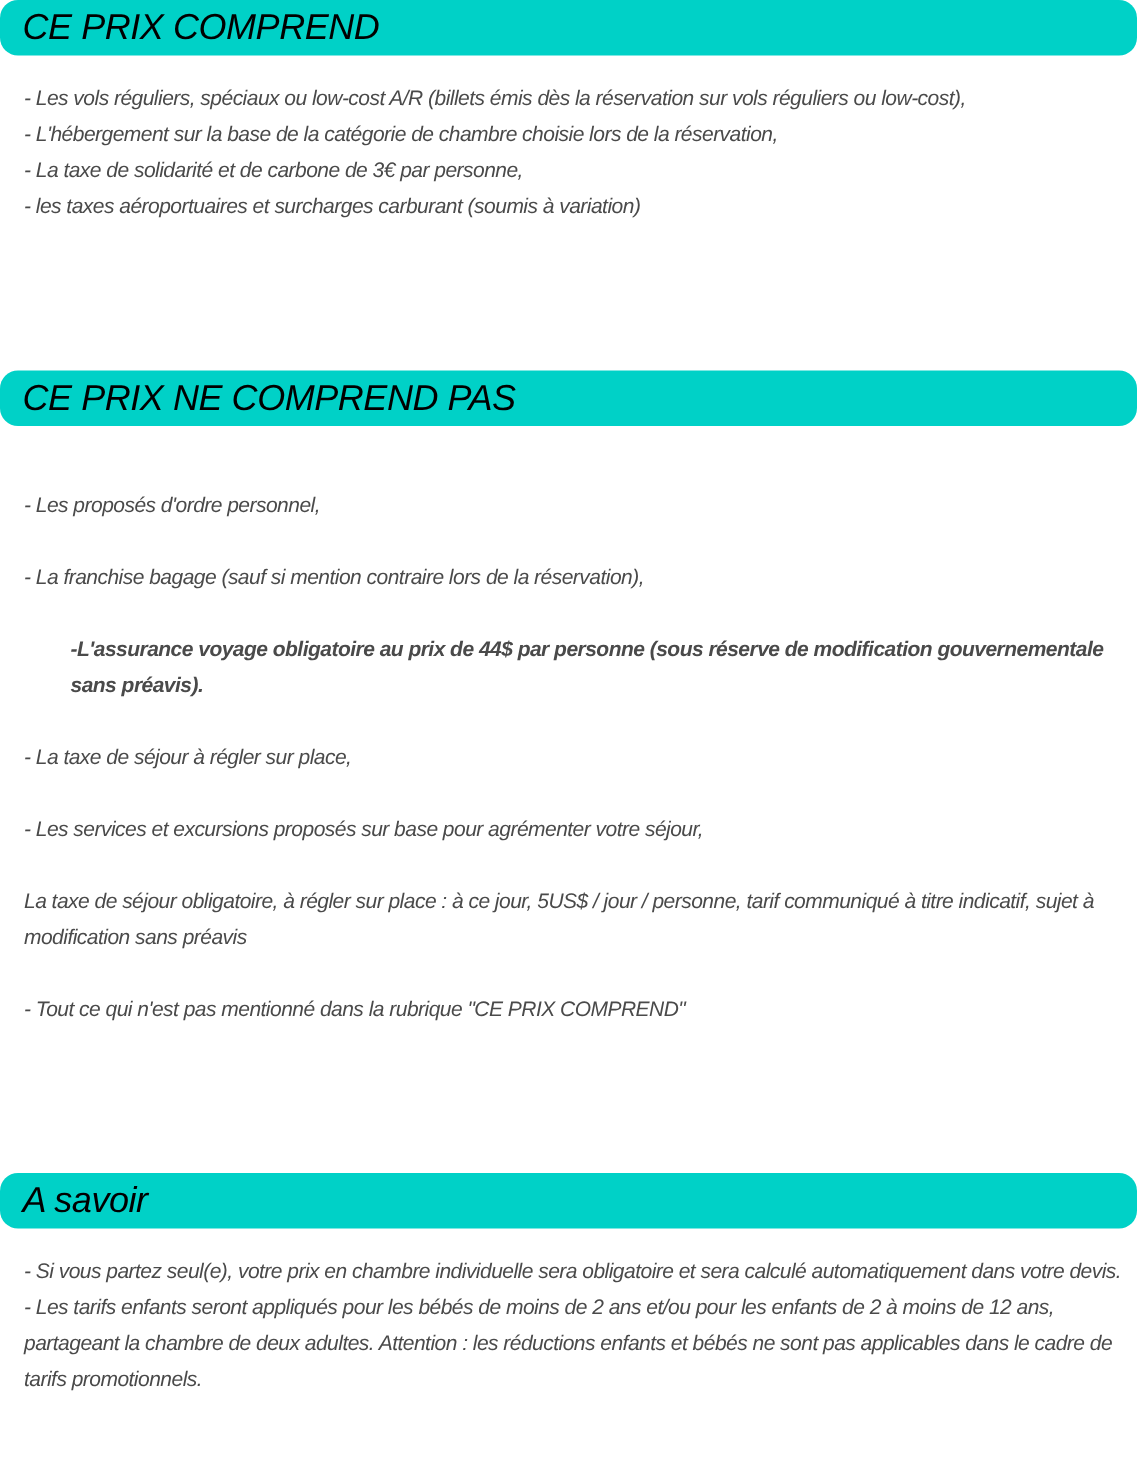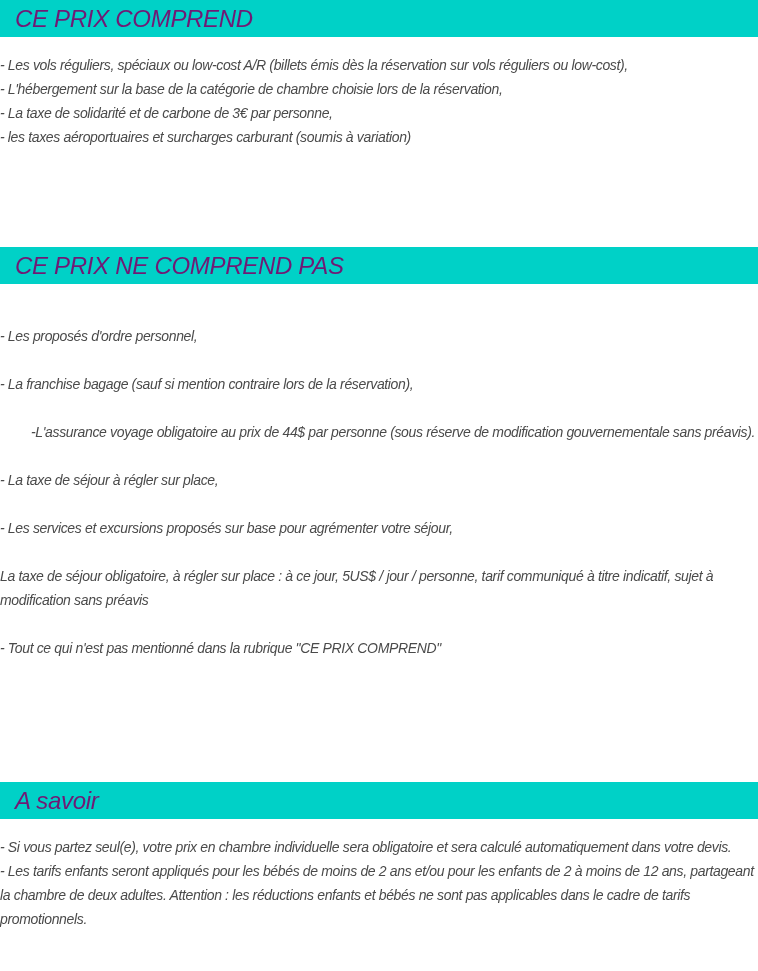--- a/index.html
+++ b/index.html
@@ -14,41 +14,42 @@
       font-family: "Liberation Sans", sans-serif;
       color: #4a4a4a;
       position: relative;
     }
     .section-header {
       position: absolute;
       left: 0;
       width: 758px;
       height: 37px;
       background: #00d1c7;
-      color: #701a75;
+      color: #000000;
       font-style: italic;
       font-size: 24px;
       line-height: 37px;
       padding-left: 15px;
       box-sizing: border-box;
       letter-spacing: -0.3px;
+      border-radius: 12px;
     }
     .block {
       position: absolute;
       left: 0;
       width: 756px;
       font-size: 14px;
       line-height: 24px;
       font-style: italic;
       letter-spacing: -0.35px;
     }
-    .line { display: block; white-space: nowrap; }
+    .line { display: block; white-space: nowrap; margin-left: 16px; }
     .wrap { white-space: normal; }
     .gap { display: block; height: 24px; }
-    .bold { font-weight: normal; padding-left: 31px; }
+    .bold { font-weight: bold; padding-left: 31px; }
   </style>
 </head>
 <body>
 
 <div class="section-header" style="top:0;">CE PRIX COMPREND</div>
 <div class="block" style="top:53px;">
   <span class="line">- Les vols réguliers, spéciaux ou low-cost A/R (billets émis dès la réservation sur vols réguliers ou low-cost),</span>
   <span class="line">- L'hébergement sur la base de la catégorie de chambre choisie lors de la réservation,</span>
   <span class="line">- La taxe de solidarité et de carbone de 3€ par personne,</span>
   <span class="line">- les taxes aéroportuaires et surcharges carburant (soumis à variation)</span>

